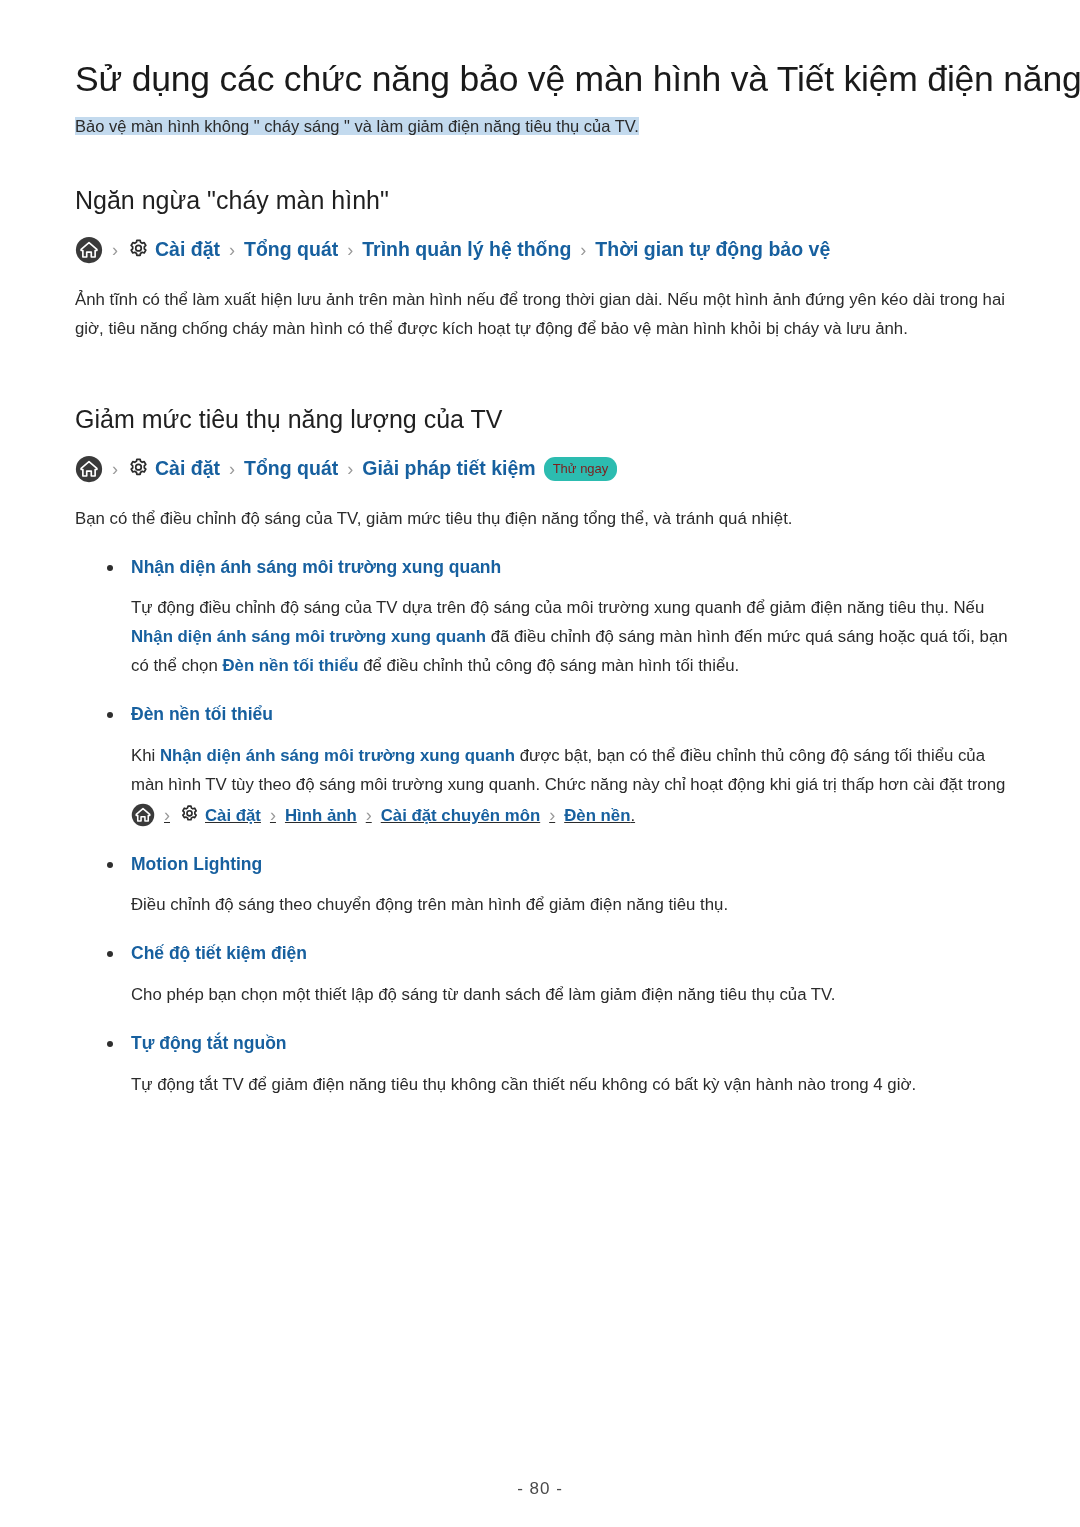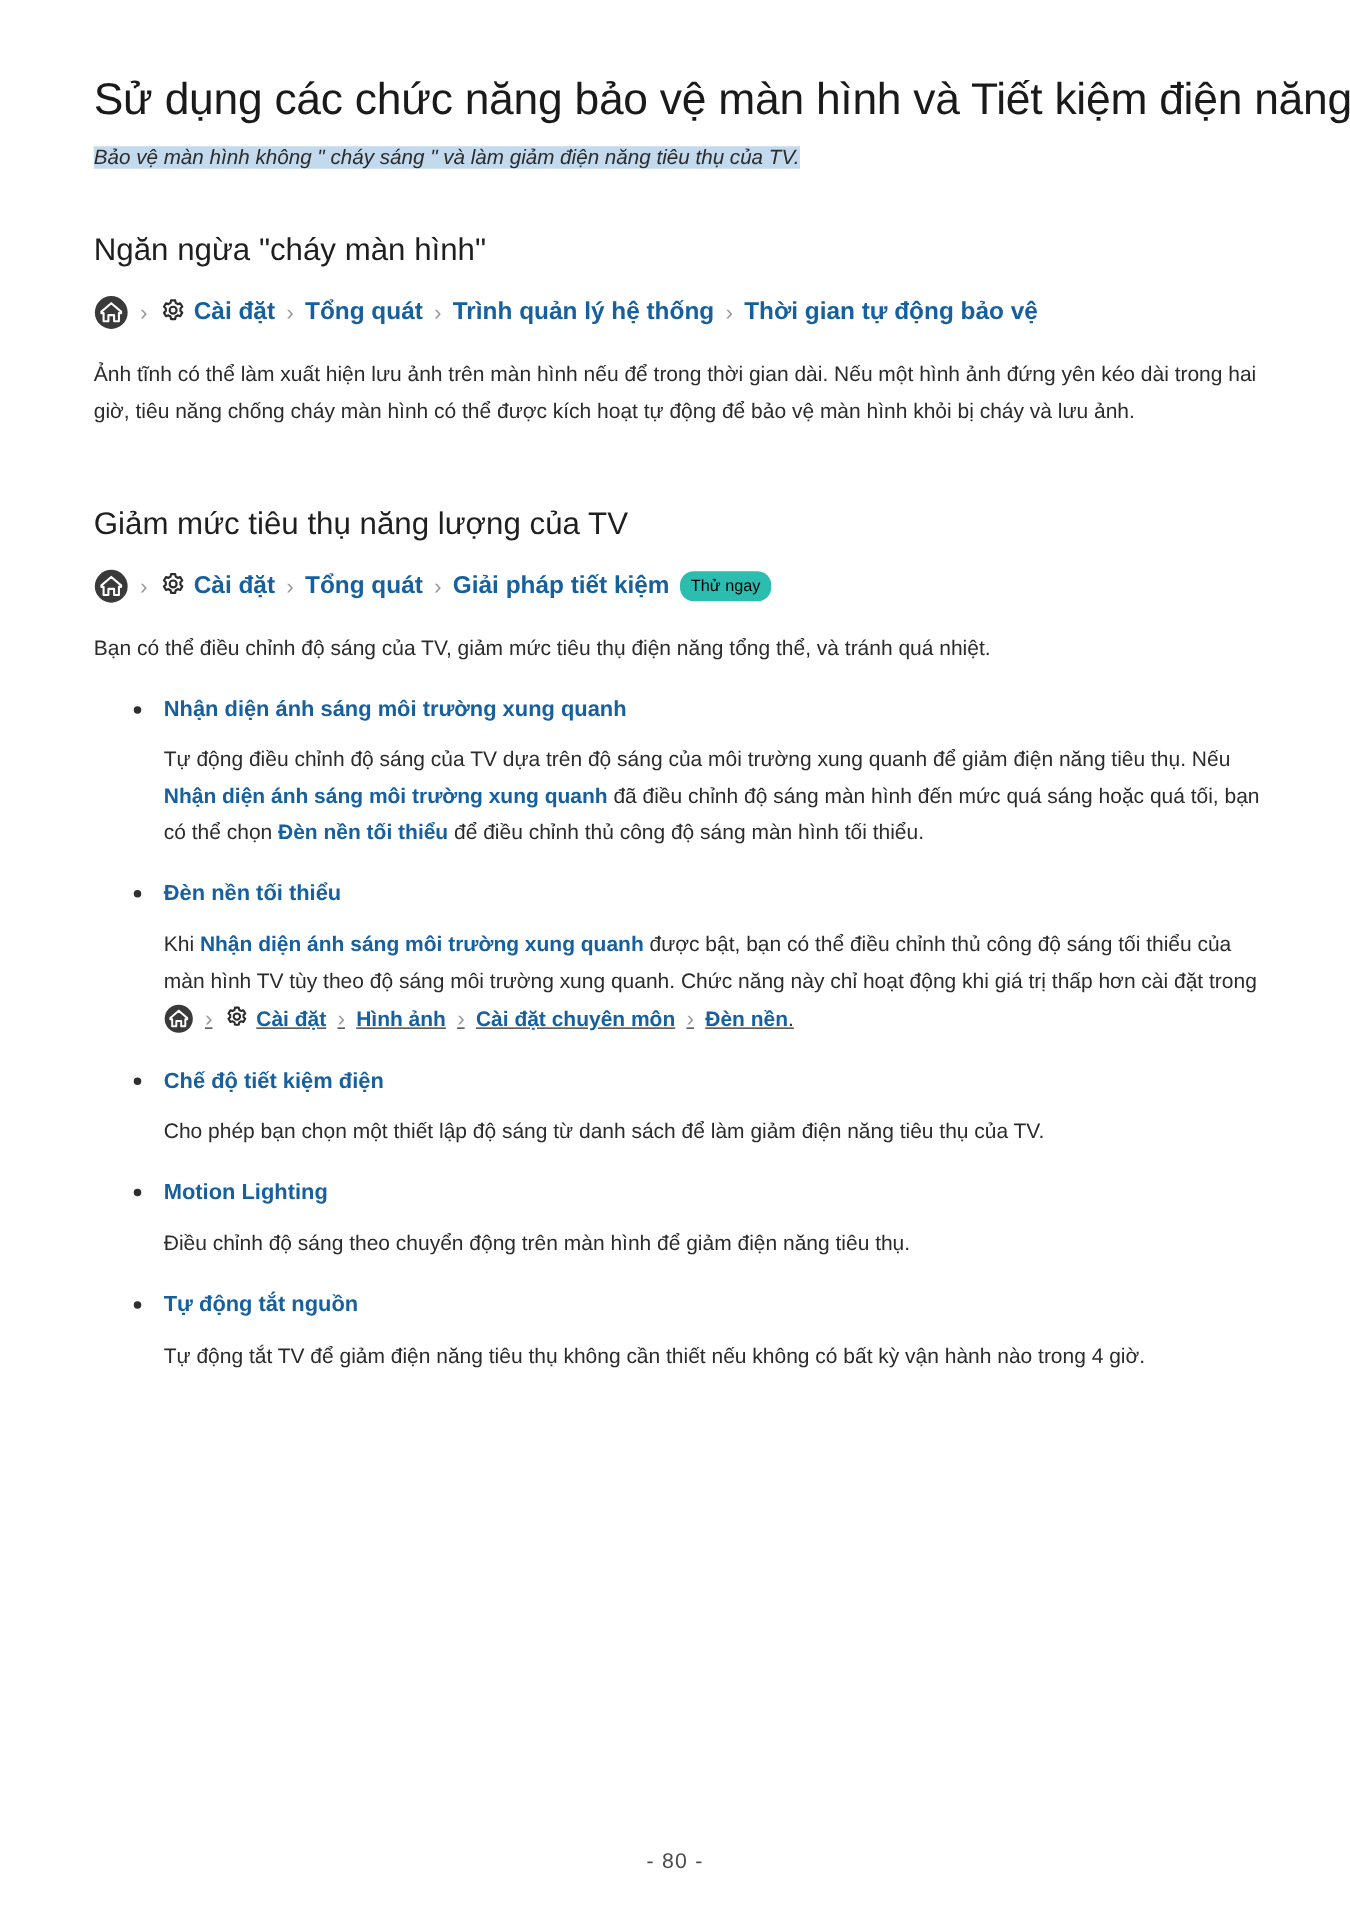--- a/index.html
+++ b/index.html
@@ -28,21 +28,21 @@
   .doc-title {
     font-size: 35.5px;
     font-weight: 400;
     letter-spacing: -0.2px;
     color: #1a1a1a;
     line-height: 1.2;
     margin: 0 0 14px 0;
     white-space: nowrap;
   }
 
-  .subtitle-row { margin: 0 0 46px 0; font-style: italic; }
+  .subtitle-row { margin: 0 0 46px 0; }
   .subtitle-hl {
     display: inline;
     font-size: 16.5px;
     line-height: 1.45;
     color: #2b2b2b;
     background: #c3daee;
     box-decoration-break: clone;
     -webkit-box-decoration-break: clone;
   }
 
@@ -91,21 +91,21 @@
     width: 23px; height: 23px;
     vertical-align: -5px;
     margin-right: 5px;
     flex: 0 0 auto;
   }
   .gear-ico.small { width: 21px; height: 21px; vertical-align: -4px; }
 
   .try-badge {
     display: inline-block;
     background: #2cbcb0;
-    color: #000000;
+    color: #7f1d1d;
     font-size: 13px;
     line-height: 1;
     padding: 5px 9px 6px;
     border-radius: 11px;
     margin-left: 8px;
     white-space: nowrap;
     vertical-align: 2px;
   }
 
   
@@ -247,30 +247,30 @@
                 <circle cx="16" cy="16" r="15" fill="#3a3a3a"></circle>
                 <path d="M16 7.5 L25 15.2 L25 16.6 L23 16.6 L23 24 L18.6 24 L18.6 18.4 L13.4 18.4 L13.4 24 L9 24 L9 16.6 L7 16.6 L7 15.2 Z" fill="none" stroke="#ffffff" stroke-width="2.1" stroke-linejoin="round"></path>
               </svg></span><span class="crumb-sep">›</span><span class="gear-ico small"><svg viewBox="0 0 24 24" width="21" height="21" aria-hidden="true">
                 <path fill="none" stroke="#2b2b2b" stroke-width="1.9" stroke-linejoin="round" d="M13.7 2.4h-3.4l-.45 2.1a7.6 7.6 0 0 0-1.75 1.02l-2.03-.7-1.7 2.95 1.58 1.43a7.7 7.7 0 0 0 0 2.02L4.37 12.65l1.7 2.95 2.03-.7c.53.42 1.12.77 1.75 1.02l.45 2.1h3.4l.45-2.1c.63-.25 1.22-.6 1.75-1.02l2.03.7 1.7-2.95-1.58-1.43a7.7 7.7 0 0 0 0-2.02l1.58-1.43-1.7-2.95-2.03.7a7.6 7.6 0 0 0-1.75-1.02z"></path>
                 <circle cx="12" cy="10.6" r="2.9" fill="none" stroke="#2b2b2b" stroke-width="1.9"></circle>
               </svg></span><span class="lnk">Cài đặt</span><span class="crumb-sep">›</span><span class="lnk">Hình ảnh</span><span class="crumb-sep">›</span><span class="lnk">Cài đặt chuyên môn</span><span class="crumb-sep">›</span><span class="lnk">Đèn nền</span><span>.</span></span>
       </p>
     </li>
 
     <li>
+      <div class="bullet-head">Motion Lighting</div>
+      <p class="bullet-body">Điều chỉnh độ sáng theo chuyển động trên màn hình để giảm điện năng tiêu thụ.</p>
+    </li>
+
+    <li>
       <div class="bullet-head">Chế độ tiết kiệm điện</div>
       <p class="bullet-body">Cho phép bạn chọn một thiết lập độ sáng từ danh sách để làm giảm điện năng tiêu thụ của TV.</p>
     </li>
 
     <li>
-      <div class="bullet-head">Motion Lighting</div>
-      <p class="bullet-body">Điều chỉnh độ sáng theo chuyển động trên màn hình để giảm điện năng tiêu thụ.</p>
-    </li>
-
-    <li>
       <div class="bullet-head">Tự động tắt nguồn</div>
       <p class="bullet-body">Tự động tắt TV để giảm điện năng tiêu thụ không cần thiết nếu không có bất kỳ vận hành nào trong 4 giờ.</p>
     </li>
 
   </ul>
 
 </div>
 
 <div class="page-footer">- 80 -</div>
 

